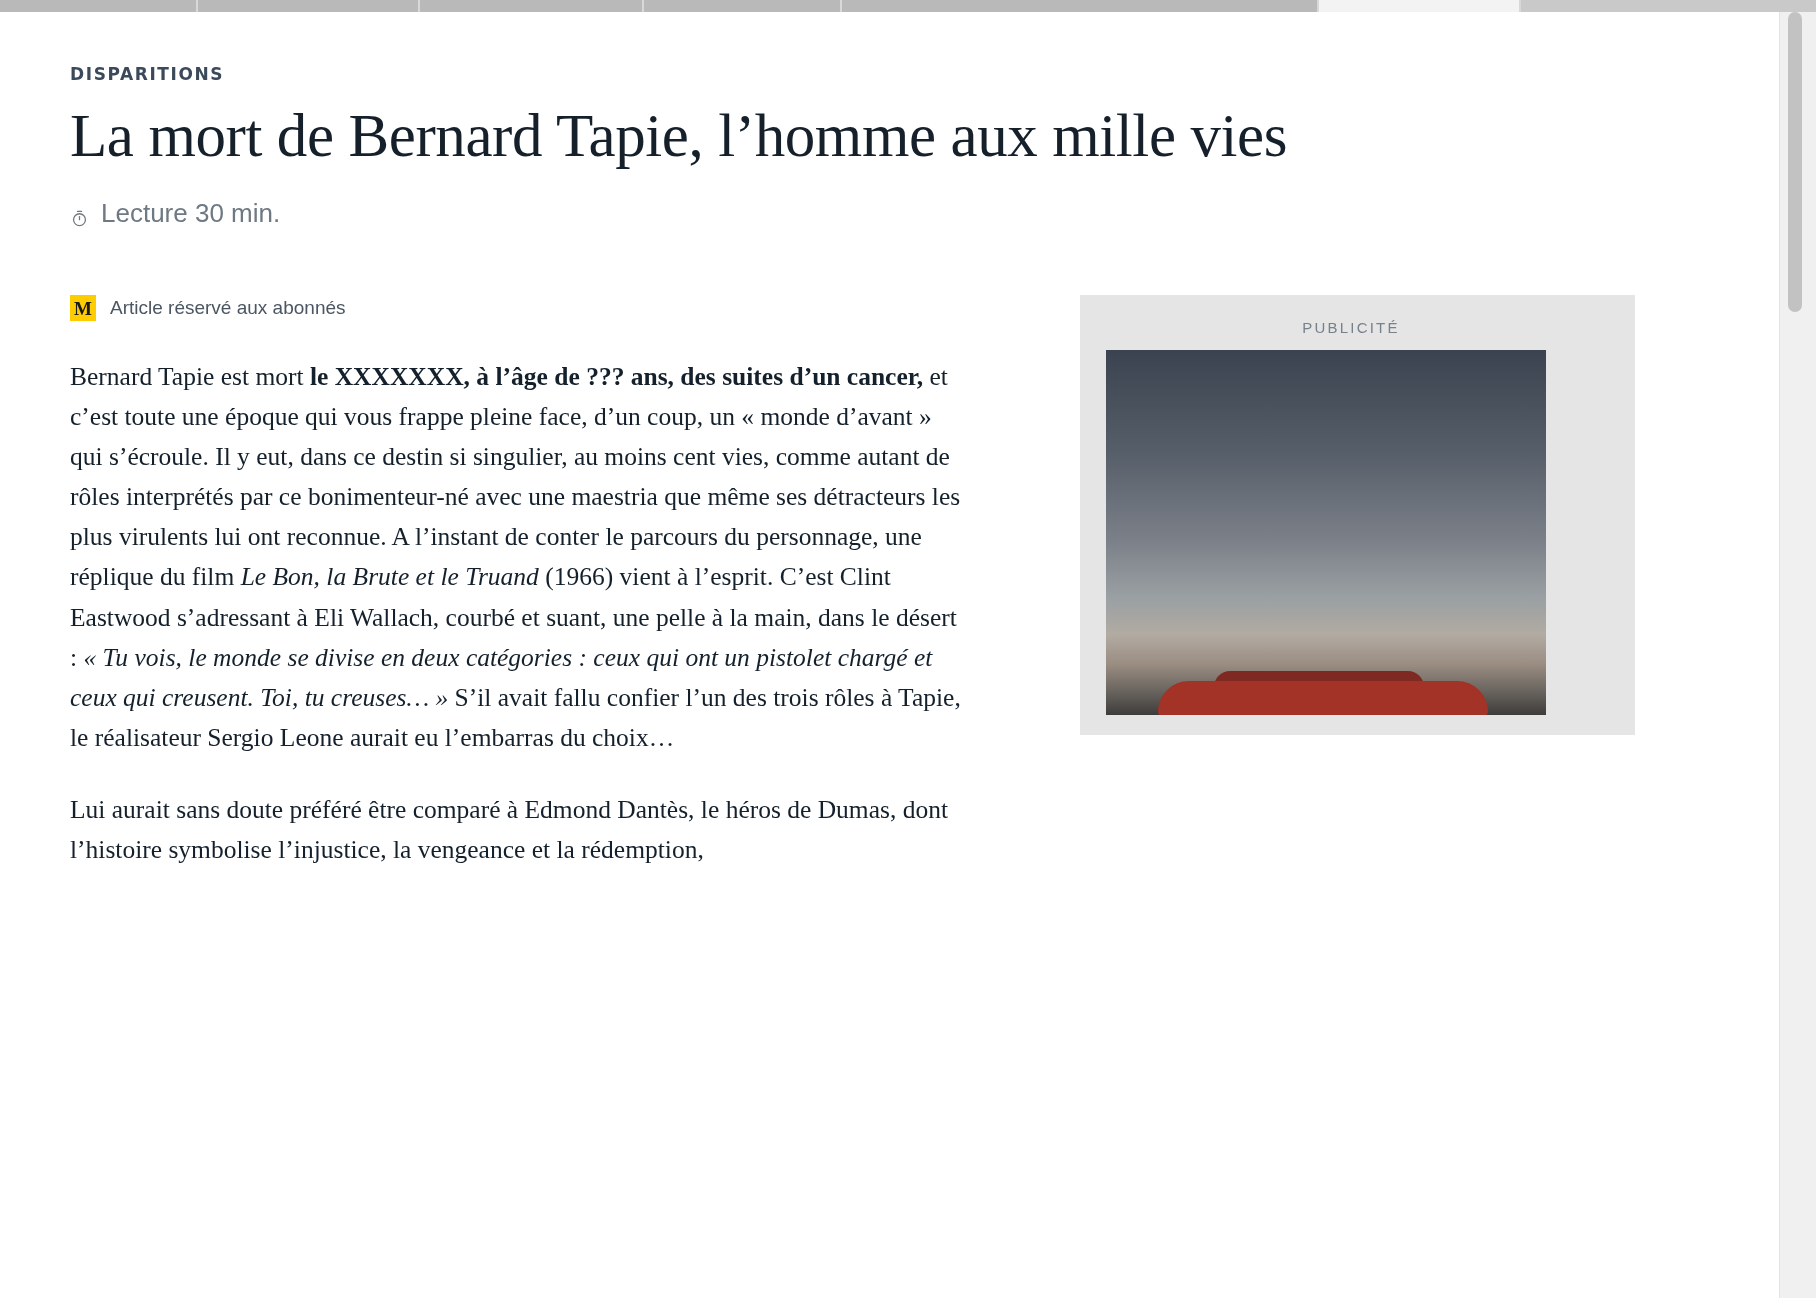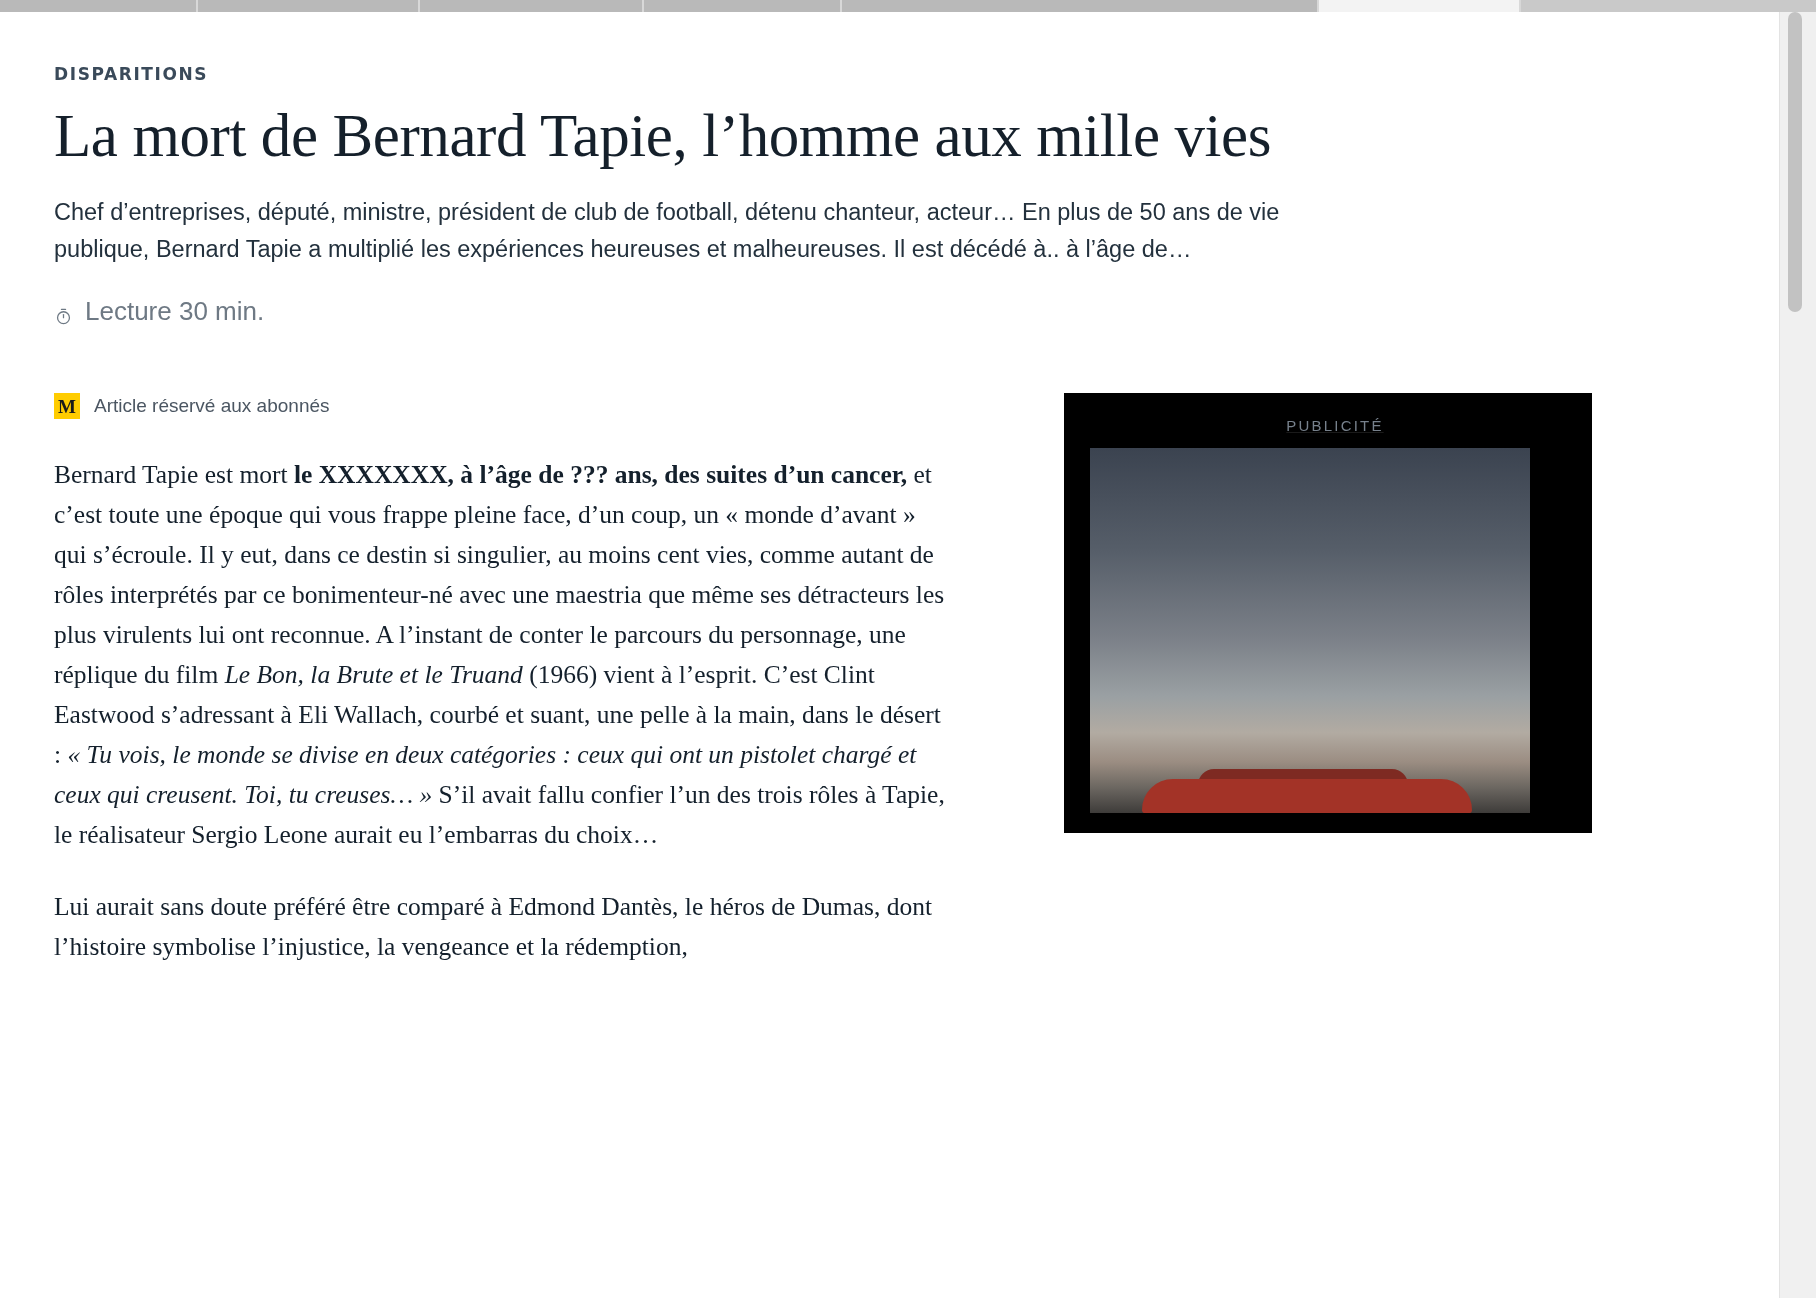--- a/index.html
+++ b/index.html
@@ -52,21 +52,21 @@
     position: absolute;
     top: 0; left: 8px;
     width: 14px;
     height: 300px;
     background: #c2c2c2;
     border-radius: 7px;
   }
 
   #content {
     position: absolute;
-    top: 0; left: 0;
+    top: 0; left: 16px;
     width: 1745px;
     height: 100%;
     padding: 0;
   }
 
   .inner {
     margin-left: 54px;
     margin-right: 36px;
   }
 
@@ -195,24 +195,23 @@
     line-height: 1.57;
     color: #14202c;
     margin-top: 36px;
   }
   #body-text p { margin: 0 0 32px 0; }
   #body-text b { font-weight: 700; }
   #body-text i { font-style: italic; }
 
   
   #ad-box {
-    background: #000000;
-    padding: 16px 12px 20px 26px;
+    background: #e5e5e5;
+    padding: 16px 39px 20px 26px;
     width: 490px;
-    text-decoration: underline;
   }
   #ad-label {
     text-align: center;
     font-size: 15px;
     letter-spacing: 2.2px;
     color: #77818c;
     padding: 8px 0 14px 0;
   }
   #ad-creative {
     width: 440px;
@@ -266,21 +265,20 @@
   <div id="content">
     <div class="inner">
 
       <div id="header-row">
         <div id="kicker">DISPARITIONS</div>
 
       </div>
 
       <h1 id="title">La mort de Bernard Tapie, l’homme aux mille vies</h1>
 
-      <p id="standfirst">Chef d’entreprises, député, ministre, président de club de football, détenu chanteur, acteur… En plus de 50 ans de vie publique, Bernard Tapie a multiplié les expériences heureuses et malheureuses. Il est décédé à.. à l’âge de…</p>
 
 
       <div id="reading">
         <span class="timer-icon">
           <svg width="19" height="19" viewBox="0 0 24 24">
               <circle cx="12" cy="13.5" r="7.5" fill="none" stroke="#6e7984" stroke-width="1.6"></circle>
               <path d="M12 9.5v4" stroke="#6e7984" stroke-width="1.6" stroke-linecap="round"></path>
               <path d="M9.5 3h5" stroke="#6e7984" stroke-width="1.8" stroke-linecap="round"></path>
             </svg>
         </span>

